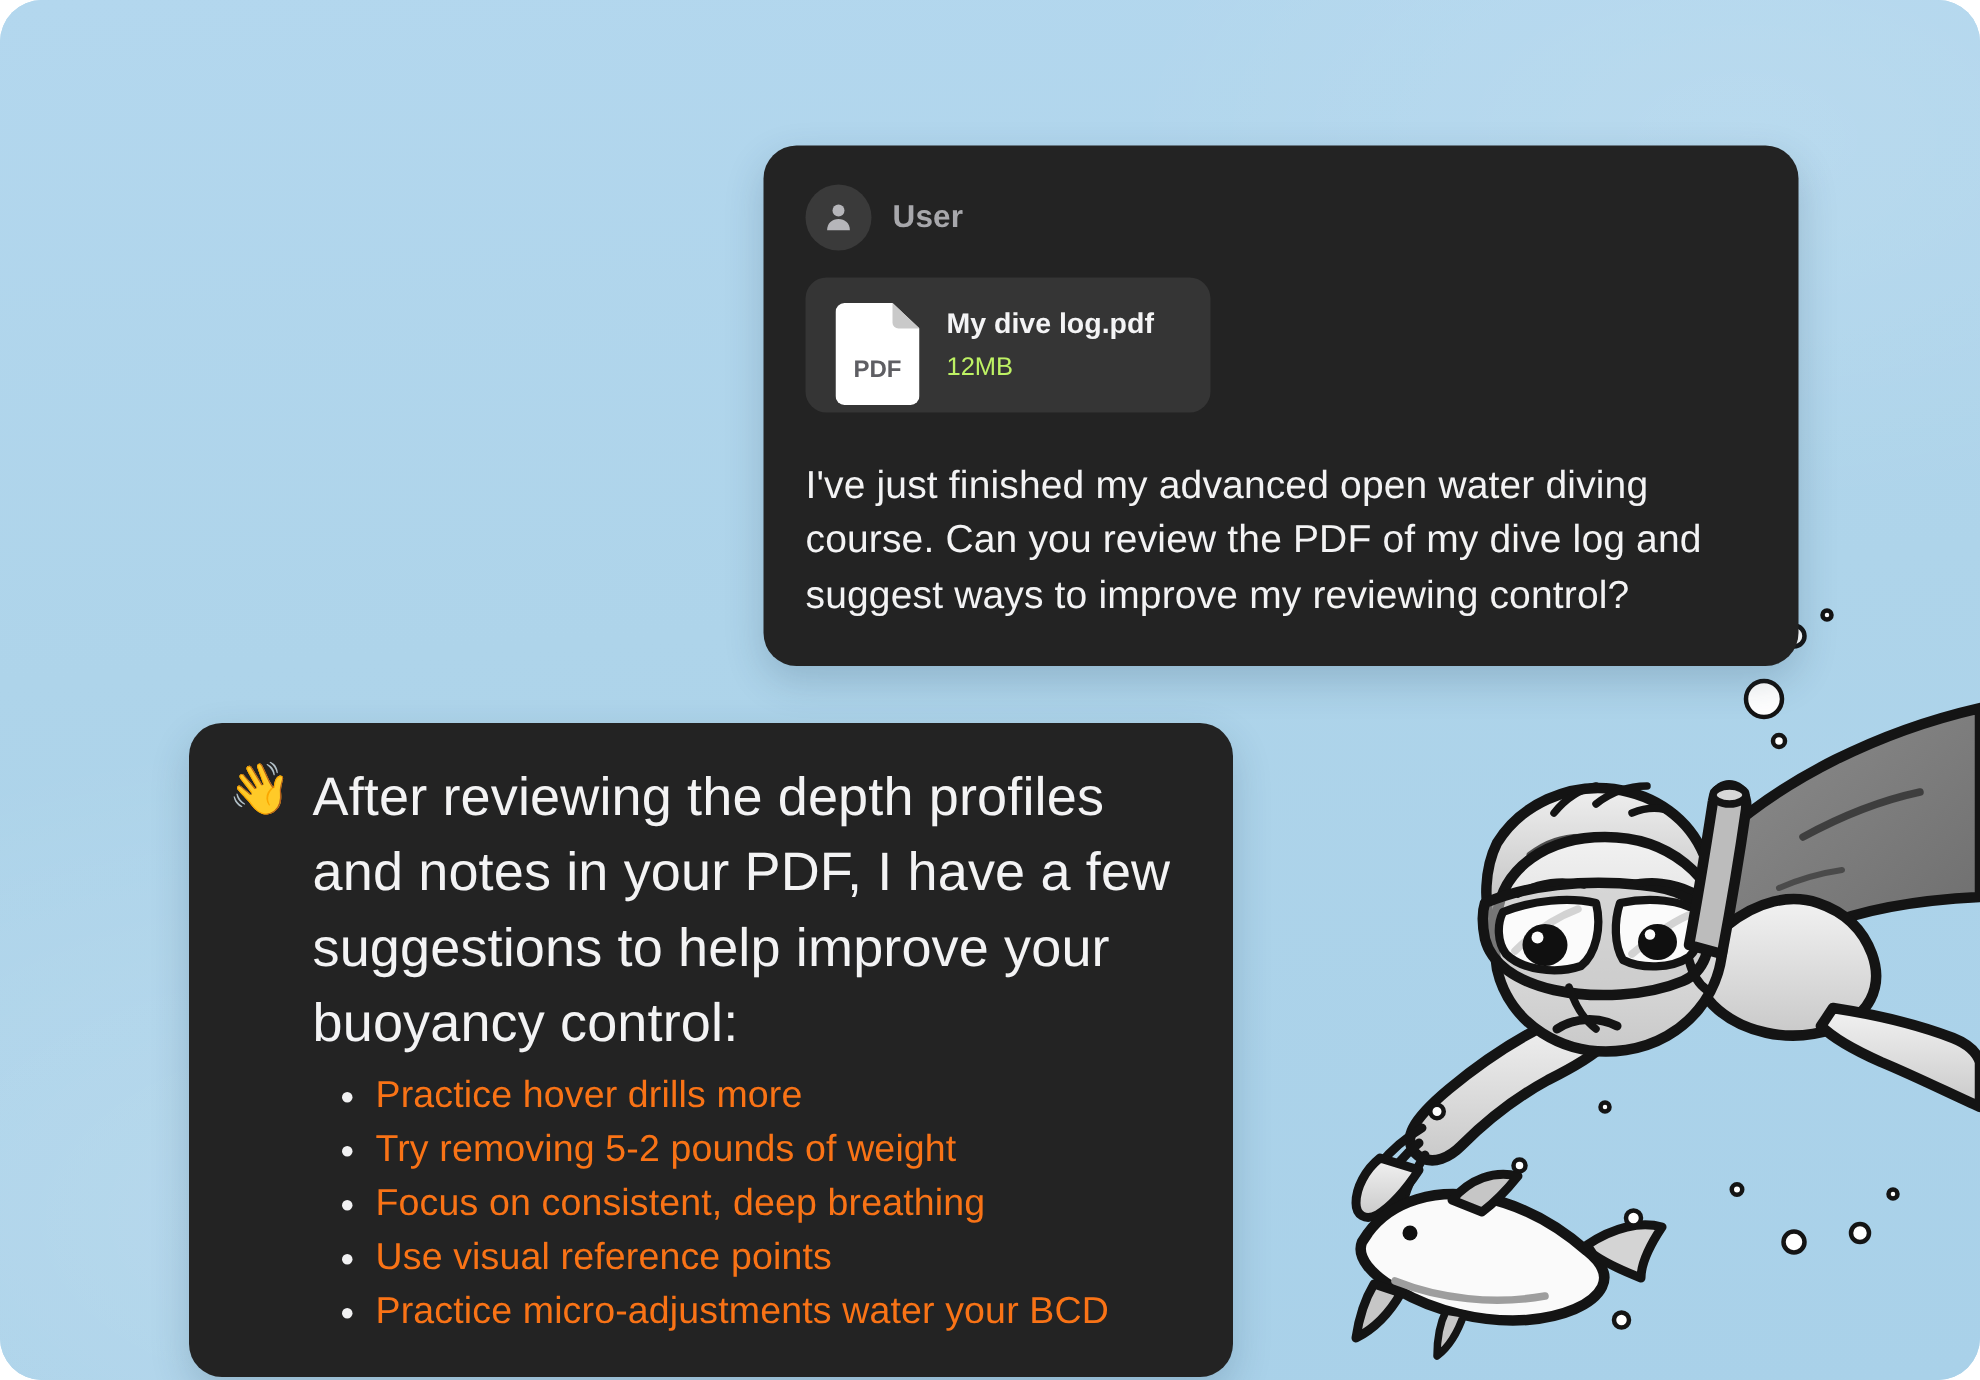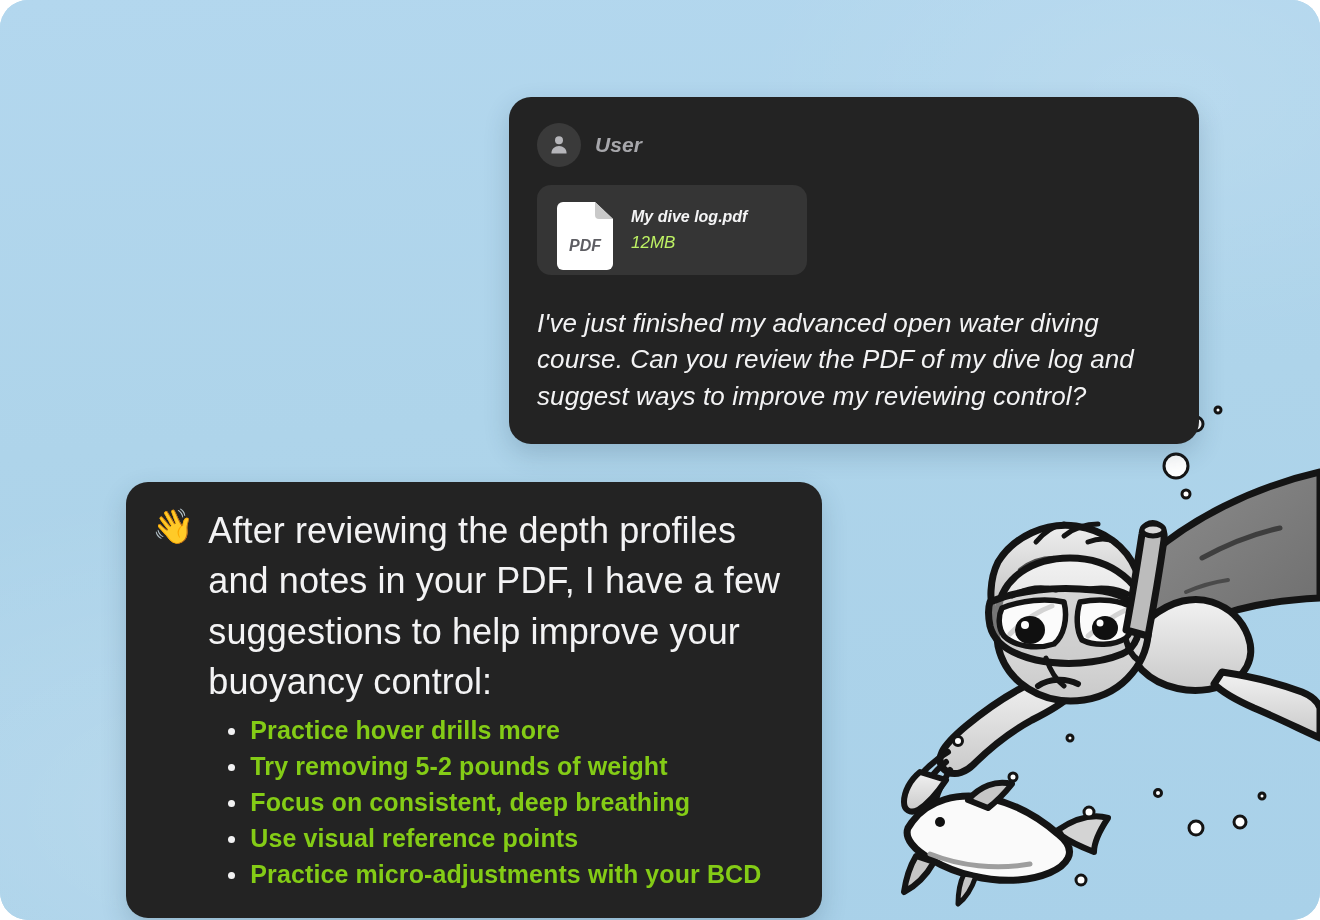--- a/index.html
+++ b/index.html
@@ -55,21 +55,20 @@
     background: #232323;
     border-radius: 22px;
     box-shadow: 0 10px 26px rgba(30, 60, 85, .20);
   }
 
   .bubble-user {
     left: 509px;
     top: 97px;
     width: 690px;
     padding: 26px 28px 30px 28px;
-    font-style: italic;
   }
 
   .bubble-assistant {
     left: 126px;
     top: 482px;
     width: 696px;
     padding: 24px 28px 26px 26px;
   }
 
   
@@ -108,21 +107,21 @@
     border-radius: 14px;
     padding: 17px 20px;
     width: 270px;
   }
 
   .pdf-icon { width: 56px; height: 56px; flex: none; }
   .pdf-icon svg { display: block; }
 
   .att-meta { display: flex; flex-direction: column; gap: 7px; min-width: 0; }
   .att-name {
-    font-size: 16px;
+    font-size: 19px;
     font-weight: bold;
     color: #f4f4f5;
     white-space: nowrap;
   }
   .att-size {
     font-size: 17px;
     color: #bef264;
   }
 
   
@@ -155,24 +154,23 @@
     color: #f3f3f4;
     letter-spacing: .1px;
   }
 
   .tips { list-style: none; margin-top: 4px; }
 
   .tips li {
     position: relative;
     font-size: 25px;
     line-height: 1.44;
-    color: #84cc16;
+    color: #f97316;
     padding-left: 42px;
     letter-spacing: .1px;
-    font-weight: bold;
   }
   .tips li::before {
     content: "";
     position: absolute;
     left: 20px;
     top: 16px;
     width: 7px;
     height: 7px;
     border-radius: 50%;
     background: #f1f1f2;
@@ -315,19 +313,19 @@
   <div class="bubble bubble-assistant">
     <div class="assistant-row">
       <span class="wave-emoji">👋</span>
       <div class="assistant-body">
         <p class="assistant-intro">After reviewing the depth profiles and notes in your PDF, I have a few suggestions to help improve your buoyancy control:</p>
         <ul class="tips">
           <li>Practice hover drills more</li>
           <li>Try removing 5-2 pounds of weight</li>
           <li>Focus on consistent, deep breathing</li>
           <li>Use visual reference points</li>
-          <li>Practice micro-adjustments with your BCD</li>
+          <li>Practice micro-adjustments water your BCD</li>
         </ul>
       </div>
     </div>
   </div>
 
 </div>
 
 </body></html>

